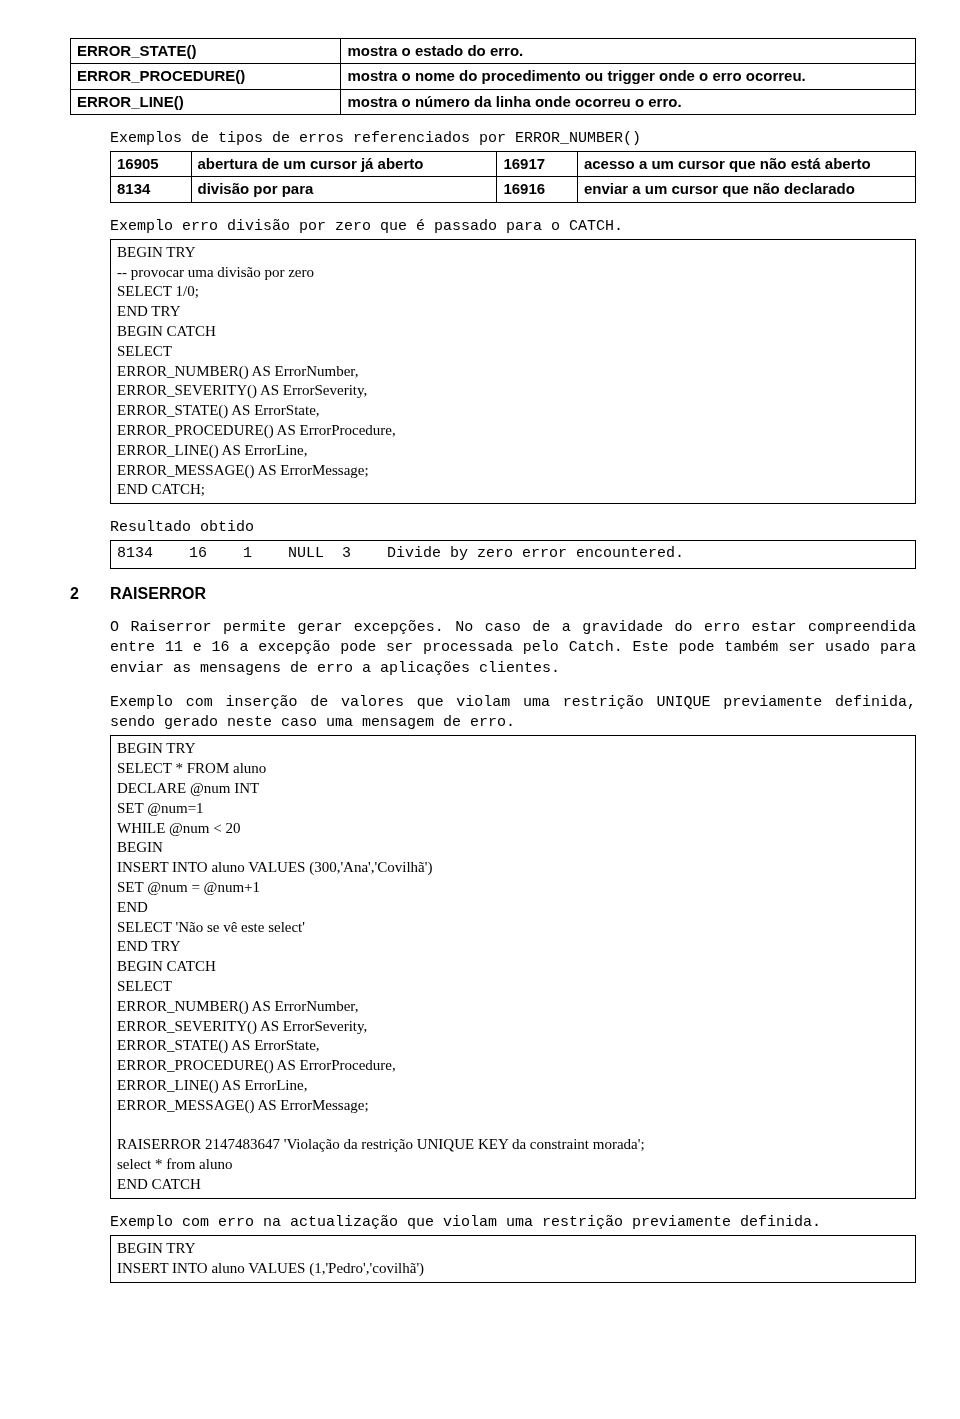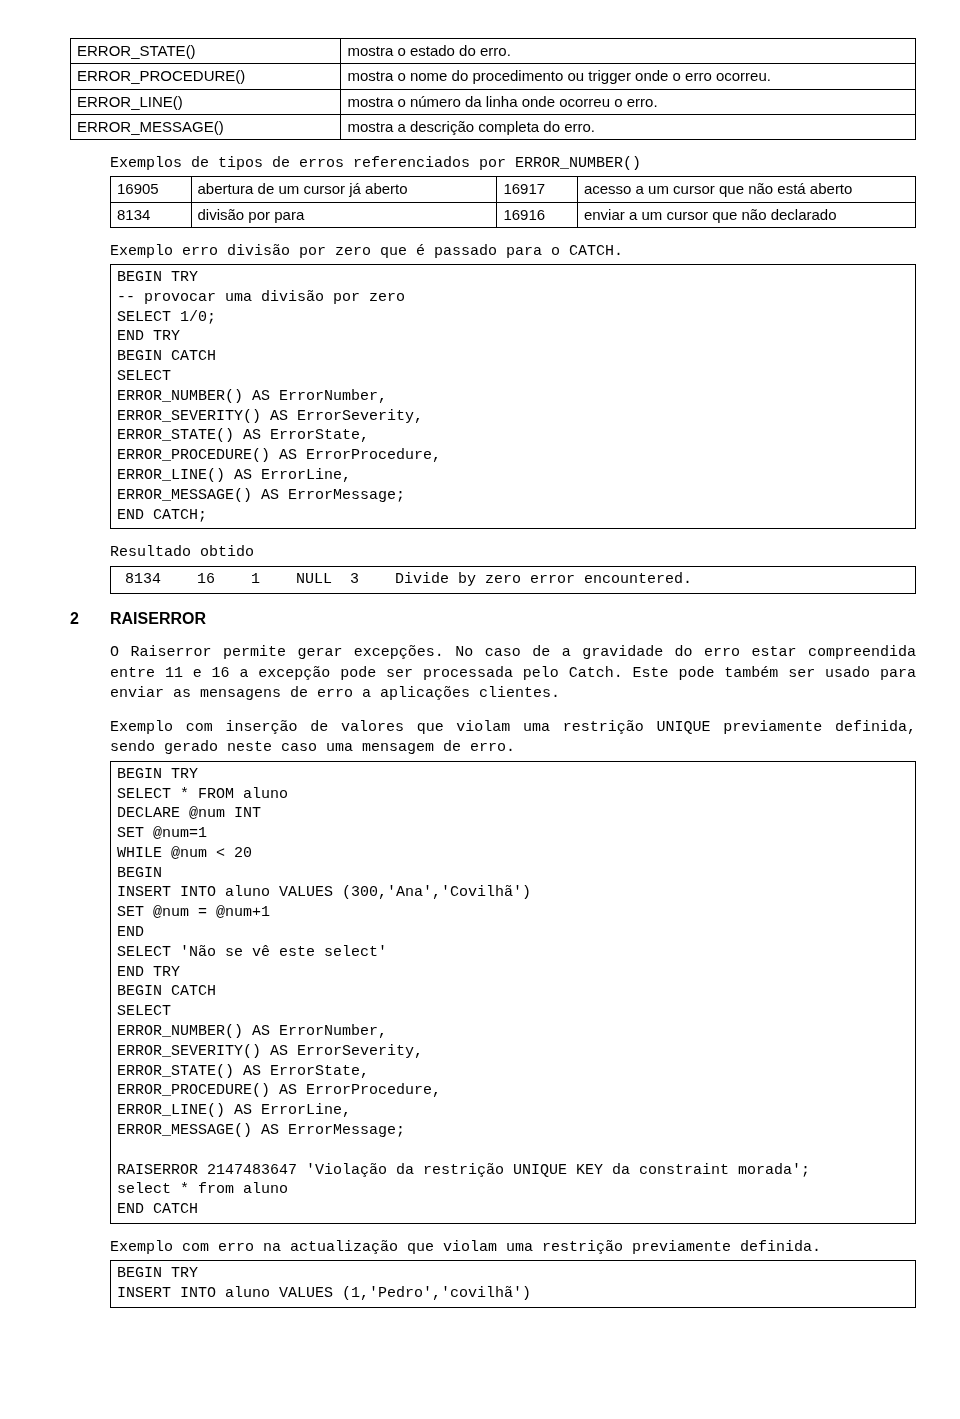--- a/index.html
+++ b/index.html
@@ -14,39 +14,40 @@
   table.grid {
     border-collapse: collapse;
     width: 100%;
     margin-bottom: 14px;
   }
   table.grid td {
     border: 1px solid #000;
     padding: 2px 6px;
     vertical-align: top;
     font-size: 15px;
+    font-weight: bold;
   }
   .indent {
     margin-left: 40px;
   }
   .section-title {
     margin: 6px 0 2px 0;
   }
   .codebox {
     border: 1px solid #000;
     padding: 3px 6px;
-    font-family: Liberation Mono, monospace;
+    font-family: Liberation Serif, serif;
     font-size: 15px;
     white-space: pre;
     line-height: 1.32;
     margin-bottom: 14px;
   }
   .resultbox {
     border: 1px solid #000;
-    padding: 3px 14px;
+    padding: 3px 6px;
     font-family: "Courier New", Courier, monospace;
     font-size: 15px;
     white-space: pre;
     margin-bottom: 14px;
   }
   .h2row {
     display: flex;
     align-items: baseline;
     font-weight: bold;
     font-size: 16px;
@@ -72,24 +73,20 @@
     <td style="width:32%">ERROR_STATE()</td>
     <td>mostra o estado do erro.</td>
   </tr>
   <tr>
     <td>ERROR_PROCEDURE()</td>
     <td>mostra o nome do procedimento ou trigger onde o erro ocorreu.</td>
   </tr>
   <tr>
     <td>ERROR_LINE()</td>
     <td>mostra o número da linha onde ocorreu o erro.</td>
-  </tr>
-  <tr>
-    <td>ERROR_MESSAGE()</td>
-    <td>mostra a descrição completa do erro.</td>
   </tr>
 </tbody>
   </table>
 
 <div class="indent">
 
   <p class="tight section-title">Exemplos de tipos de erros referenciados por ERROR_NUMBER()</p>
 
   <table class="grid">
     <tbody>

